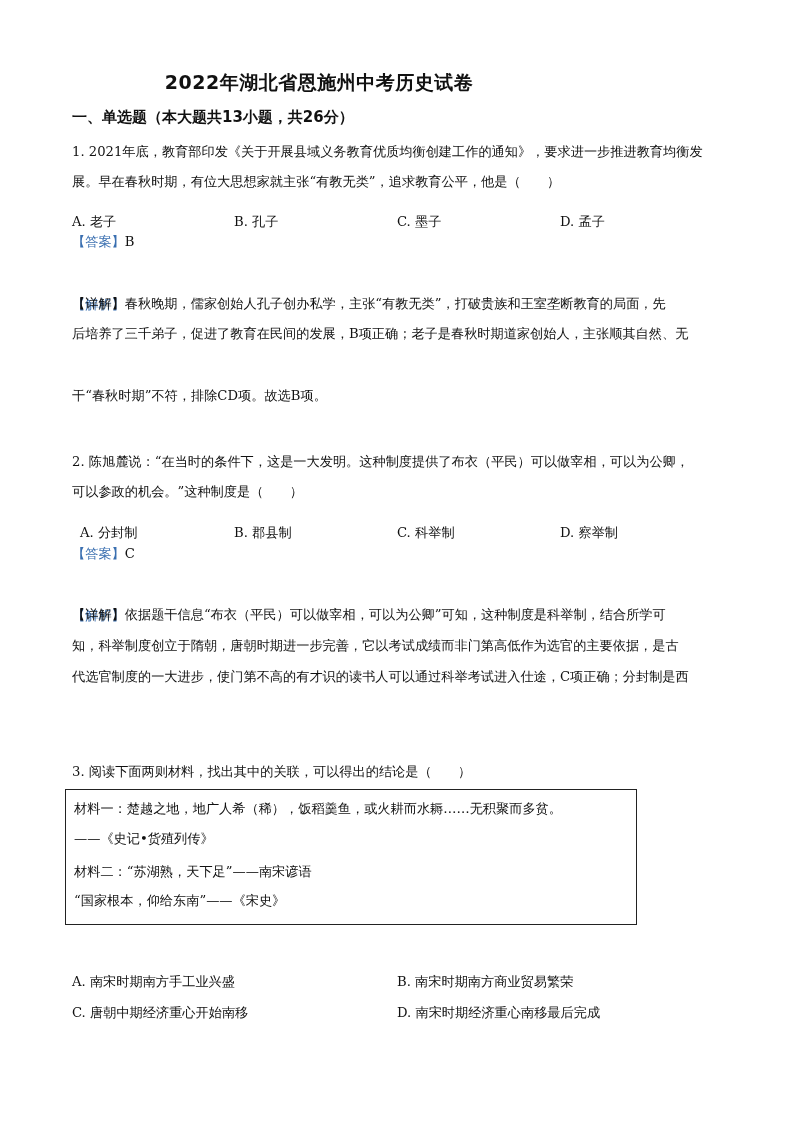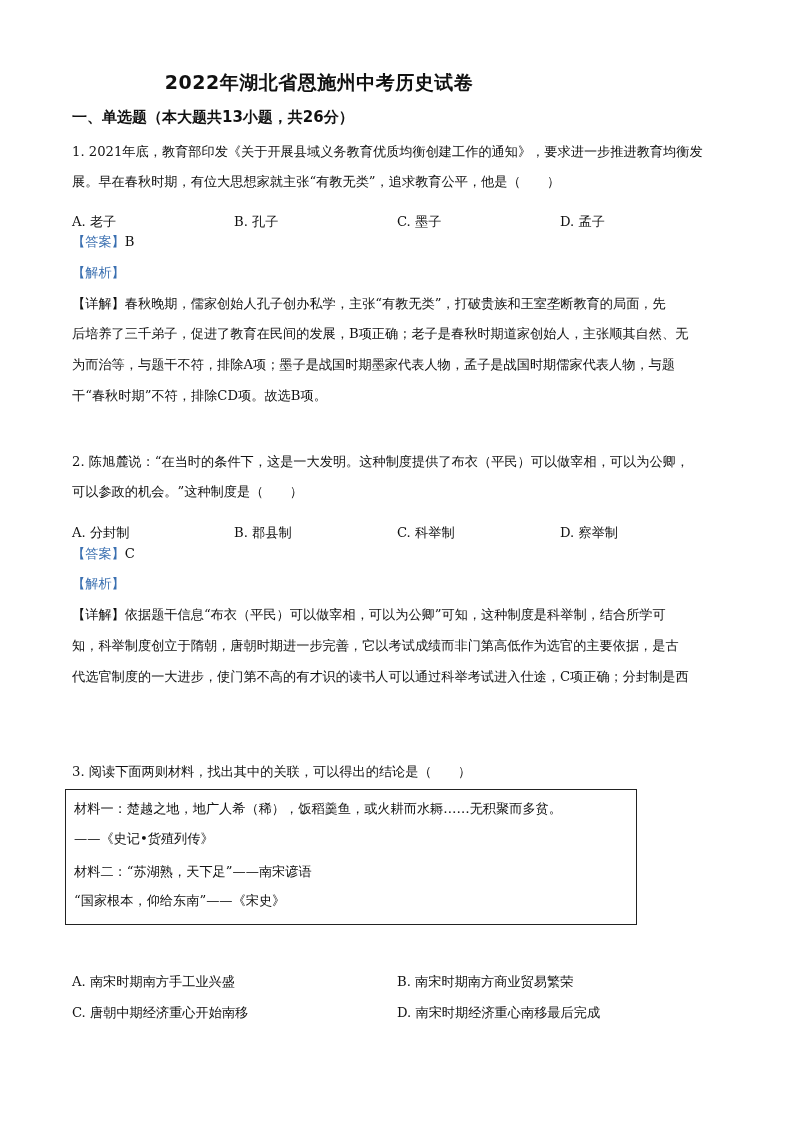--- a/index.html
+++ b/index.html
@@ -18,21 +18,21 @@
       position: absolute; left: 72px; top: 108px;
       font-size: 15px; font-weight: bold;
       font-family: "DejaVu Sans", "Liberation Sans", sans-serif;
       text-align: center;
     }
     .line {
       position: absolute; left: 72px; width: 652px;
       font-size: 13.2px; line-height: 20px; white-space: nowrap;
     }
     .opt { position: absolute; font-size: 13.2px; line-height: 20px; white-space: nowrap; margin-top: 10px; }
-    .blue { color: #3a6fb0; }
+    .blue { color: #3a6fb0; margin-top: 32px; }
     .box {
       position: absolute; left: 65px; top: 789px; width: 570px; height: 134px;
       border: 1.2px solid #222;
     }
     .box .bline { position: absolute; left: 8px; font-size: 13.2px; line-height: 20px; white-space: nowrap; }
   </style>
 </head>
 <body>
 
 <div class="page">
@@ -46,26 +46,25 @@
   <div class="opt" style="left:397px;top:202px">C. 墨子</div>
   <div class="opt" style="left:560px;top:202px">D. 孟子</div>
   <div class="line" style="top:232px">
     <span class="blue">【答案】</span><span>B</span>
   </div>
   <div class="line blue" style="top:263px">【解析】</div>
   <div class="line" style="top:294px">
     <span>【详解】</span><span>春秋晚期，儒家创始人孔子创办私学，主张“有教无类”，打破贵族和王室垄断教育的局面，先</span>
   </div>
   <div class="line" style="top:324px">后培养了三千弟子，促进了教育在民间的发展，B项正确；老子是春秋时期道家创始人，主张顺其自然、无</div>
-  <div class="line" style="top:355px">为而治等，与题干不符，排除A项；墨子是战国时期墨家代表人物，孟子是战国时期儒家代表人物，与题</div>
   <div class="line" style="top:386px">干“春秋时期”不符，排除CD项。故选B项。</div>
 
   <div class="line" style="top:452px">2. 陈旭麓说：“在当时的条件下，这是一大发明。这种制度提供了布衣（平民）可以做宰相，可以为公卿，</div>
   <div class="line" style="top:482px">可以参政的机会。”这种制度是（　　）</div>
-  <div class="opt" style="left:72px;top:513px">A.  分封制</div>
+  <div class="opt" style="left:80px;top:513px">A.  分封制</div>
   <div class="opt" style="left:234px;top:513px">B.  郡县制</div>
   <div class="opt" style="left:397px;top:513px">C.  科举制</div>
   <div class="opt" style="left:560px;top:513px">D.  察举制</div>
   <div class="line" style="top:544px">
     <span class="blue">【答案】</span><span>C</span>
   </div>
   <div class="line blue" style="top:574px">【解析】</div>
   <div class="line" style="top:605px">
     <span>【详解】</span><span>依据题干信息“布衣（平民）可以做宰相，可以为公卿”可知，这种制度是科举制，结合所学可</span>
   </div>

